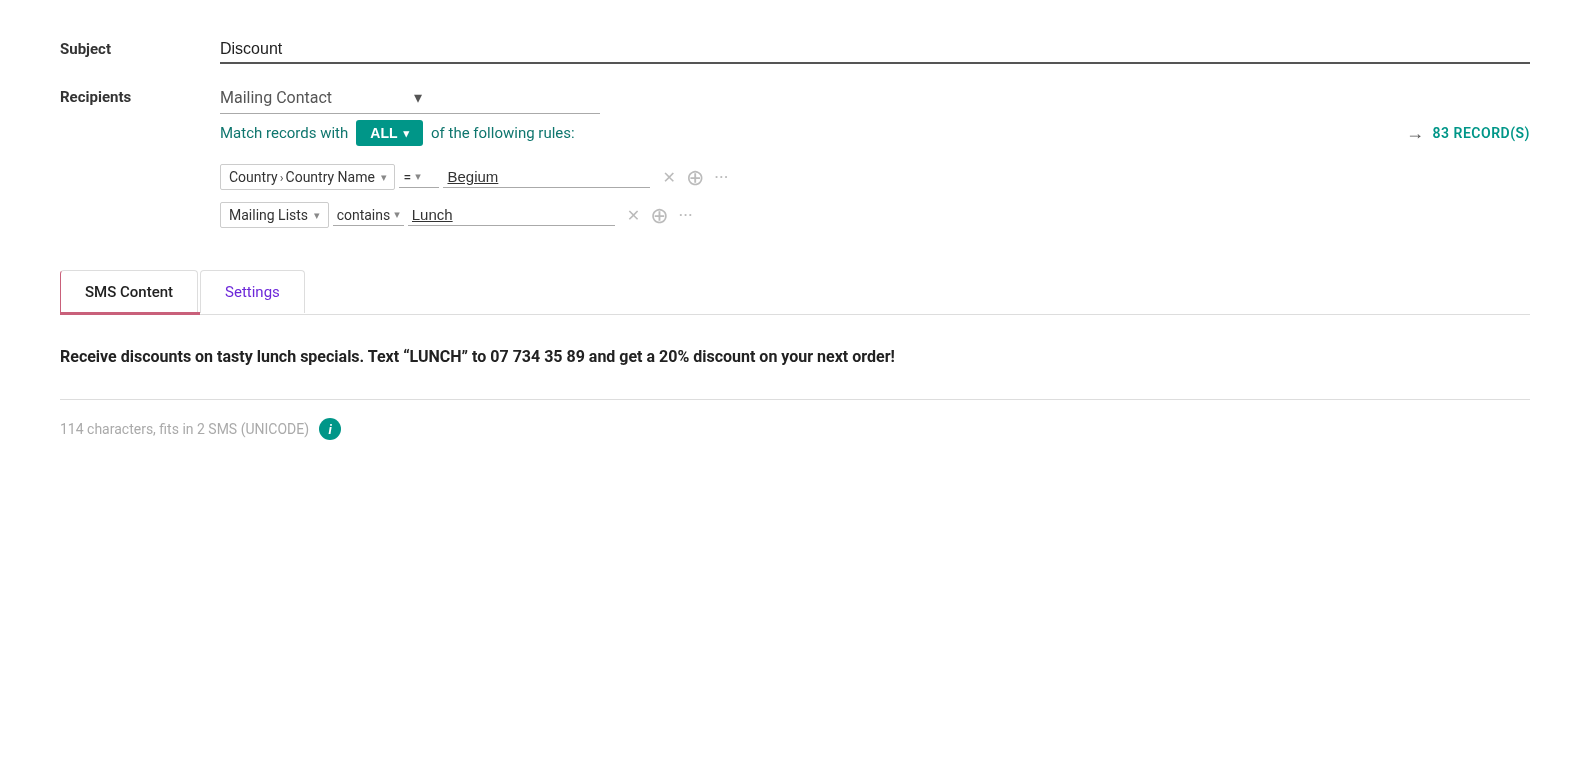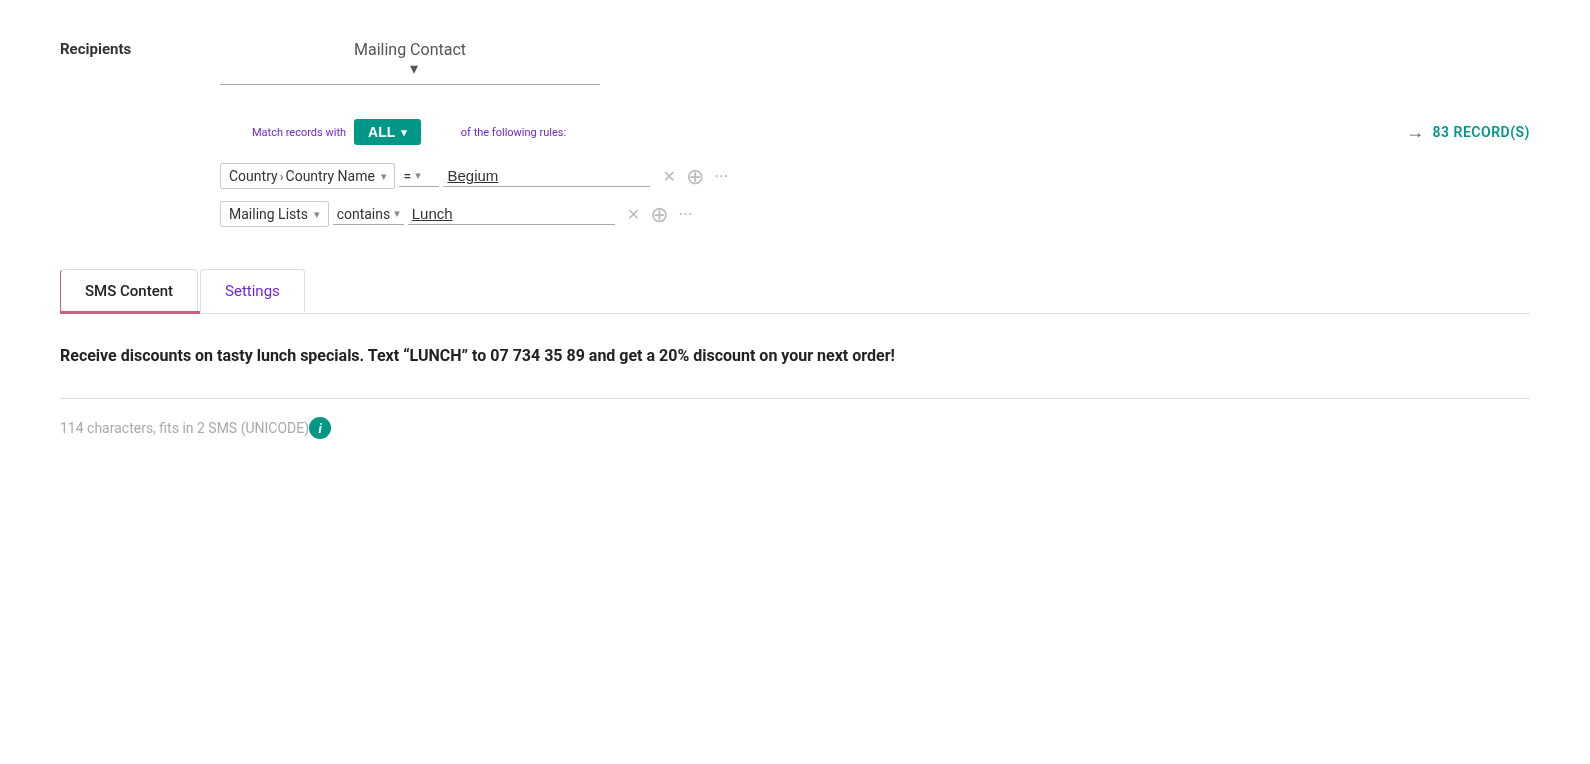--- a/index.html
+++ b/index.html
@@ -49,46 +49,44 @@
     }
     .recipients-content {
       flex: 1;
     }
     .mailing-contact-select {
       display: flex;
       align-items: center;
       border-bottom: 1px solid #aaa;
       padding-bottom: 6px;
       width: 380px;
-      margin-bottom: 34px;
-      cursor: pointer;
-      flex-direction: column;
+      margin-bottom: 6px;
+      cursor: pointer;
     }
     .mailing-contact-select span {
       font-size: 16px;
       color: #555;
       flex: 1;
     }
     .dropdown-arrow {
       color: #777;
       font-size: 12px;
       margin-left: 8px;
     }
 
     
     .match-row {
       display: flex;
       align-items: center;
       margin-bottom: 18px;
       gap: 8px;
     }
     .match-text {
-      color: #6d28d9;
-      font-size: 11px;
-      margin-left: 32px;
+      color: #0f766e;
+      font-size: 15px;
     }
     .all-btn {
       background: #009688;
       color: #fff;
       border: none;
       border-radius: 3px;
       padding: 5px 14px;
       font-size: 14px;
       font-weight: 700;
       cursor: pointer;
@@ -246,20 +244,21 @@
       margin-bottom: 30px;
     }
     .sms-divider {
       border: none;
       border-top: 1px solid #ddd;
       margin-bottom: 18px;
     }
     .sms-meta {
       display: flex;
       align-items: center;
+      gap: 10px;
       color: #aaa;
       font-size: 14px;
     }
     .info-icon {
       width: 22px;
       height: 22px;
       background: #009688;
       border-radius: 50%;
       color: #fff;
       display: inline-flex;
@@ -282,20 +281,26 @@
       right: 0;
       height: 2px;
       background: #c9607a;
     }
   </style>
 </head>
 <body>
 
 <div class="page-wrapper">
 
+  <div class="field-row">
+    <div class="field-label">Subject</div>
+    <div class="field-value">
+      <input class="subject-input" type="text" value="Discount" style="">
+    </div>
+  </div>
 
   <div class="recipients-row">
     <div class="field-label">Recipients</div>
     <div class="recipients-content">
 
       <div class="mailing-contact-select">
         <span>Mailing Contact</span>
         <span class="dropdown-arrow">▾</span>
       </div>
 

